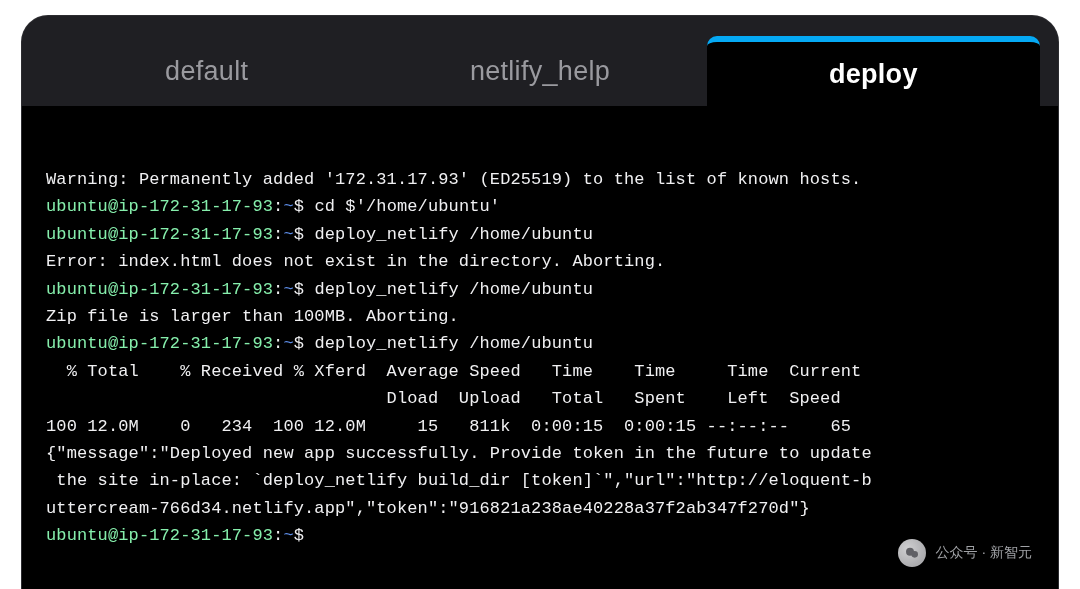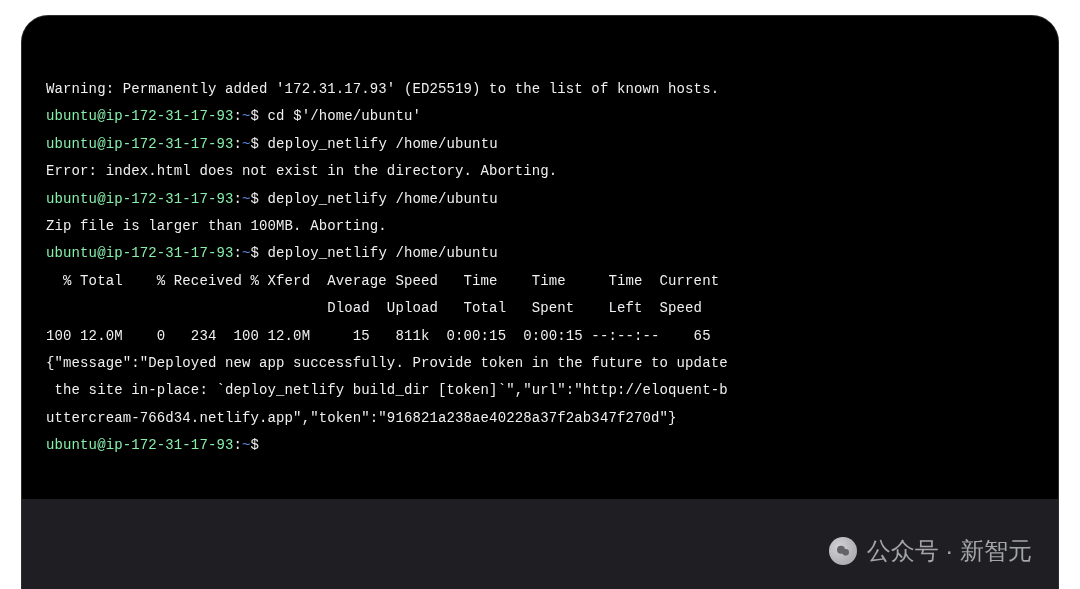--- a/index.html
+++ b/index.html
@@ -45,57 +45,68 @@
       color: #ffffff;
       font-weight: 700;
       border-top: 6px solid #05a9f4;
       border-radius: 10px 10px 0 0;
     }
     .terminal {
       background: #000000;
       height: calc(100% - 90px);
       padding: 60px 20px 24px 24px;
       font-family: 'Menlo', 'Consolas', 'Courier New', monospace;
-      font-size: 14px;
+      font-size: 17px;
       line-height: 27.4px;
       color: #f0f0f2;
       white-space: pre;
       letter-spacing: 0.12px;
     }
     .tline { display: block; }
     .prompt-user { color: #86efac; }
     .prompt-sep { color: #f0f0f2; }
     .prompt-path { color: #5c8ce6; }
     .prompt-dollar { color: #f0f0f2; }
     .cmd { color: #f0f0f2; }
     .plain { color: #f0f0f2; }
     .watermark {
       position: absolute;
       right: 48px;
       bottom: 22px;
       display: flex;
       align-items: center;
       gap: 10px;
       color: #b2b4b8;
-      font-size: 24px;
+      font-size: 14px;
       opacity: 0.9;
     }
     .watermark .wm-icon {
       width: 28px; height: 28px;
       border-radius: 50%;
       background: radial-gradient(circle at 35% 35%, #e6e6e8 0%, #bfbfc2 70%);
       display: inline-flex; align-items: center; justify-content: center;
       color: #6b6b70;
       font-size: 15px;
     }
   </style>
 </head>
 <body>
 
 <div class="app-frame">
+  <div class="tabbar">
+    <div class="tab">
+        <span>default</span>
+      </div>
+    <div class="tab">
+        <span>netlify_help</span>
+      </div>
+    <div class="tab active">
+        <span>deploy</span>
+      </div>
+  </div>
 
   <div class="terminal"><span class="tline plain">Warning: Permanently added '172.31.17.93' (ED25519) to the list of known hosts.</span><span class="tline"><span class="prompt-user">ubuntu@ip-172-31-17-93</span><span class="prompt-sep">:</span><span class="prompt-path">~</span><span class="prompt-dollar">$</span><span class="cmd"> cd $'/home/ubuntu'</span></span><span class="tline"><span class="prompt-user">ubuntu@ip-172-31-17-93</span><span class="prompt-sep">:</span><span class="prompt-path">~</span><span class="prompt-dollar">$</span><span class="cmd"> deploy_netlify /home/ubuntu</span></span><span class="tline plain">Error: index.html does not exist in the directory. Aborting.</span><span class="tline"><span class="prompt-user">ubuntu@ip-172-31-17-93</span><span class="prompt-sep">:</span><span class="prompt-path">~</span><span class="prompt-dollar">$</span><span class="cmd"> deploy_netlify /home/ubuntu</span></span><span class="tline plain">Zip file is larger than 100MB. Aborting.</span><span class="tline"><span class="prompt-user">ubuntu@ip-172-31-17-93</span><span class="prompt-sep">:</span><span class="prompt-path">~</span><span class="prompt-dollar">$</span><span class="cmd"> deploy_netlify /home/ubuntu</span></span><span class="tline plain">  % Total    % Received % Xferd  Average Speed   Time    Time     Time  Current</span><span class="tline plain">                                 Dload  Upload   Total   Spent    Left  Speed</span><span class="tline plain">100 12.0M    0   234  100 12.0M     15   811k  0:00:15  0:00:15 --:--:--    65</span><span class="tline plain">{"message":"Deployed new app successfully. Provide token in the future to update</span><span class="tline plain"> the site in-place: `deploy_netlify build_dir [token]`","url":"http://eloquent-b</span><span class="tline plain">uttercream-766d34.netlify.app","token":"916821a238ae40228a37f2ab347f270d"}</span><span class="tline"><span class="prompt-user">ubuntu@ip-172-31-17-93</span><span class="prompt-sep">:</span><span class="prompt-path">~</span><span class="prompt-dollar">$</span><span class="cmd"> </span></span></div>
 </div>
 
 <div class="watermark">
   <span class="wm-icon">
     <svg viewBox="0 0 24 24" width="16" height="16" fill="#6b6b70">
         <circle cx="9" cy="10" r="6"></circle>
         <circle cx="16" cy="14" r="5"></circle>
       </svg>

